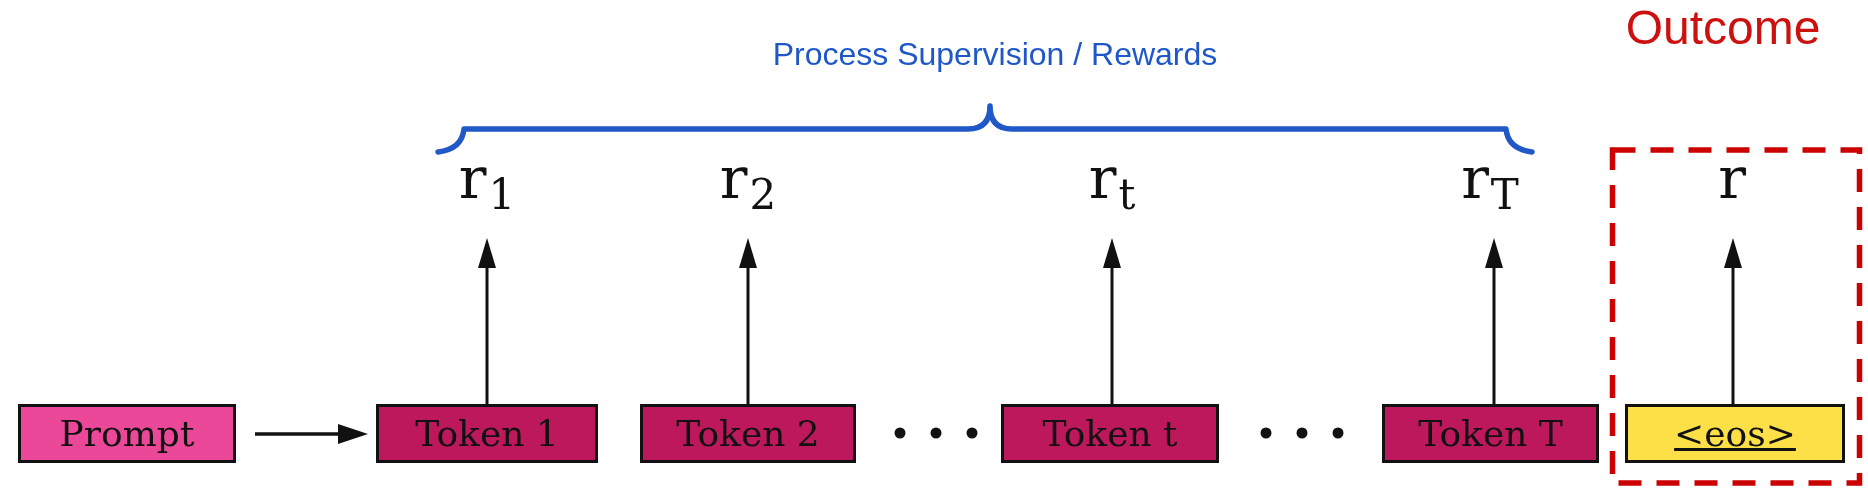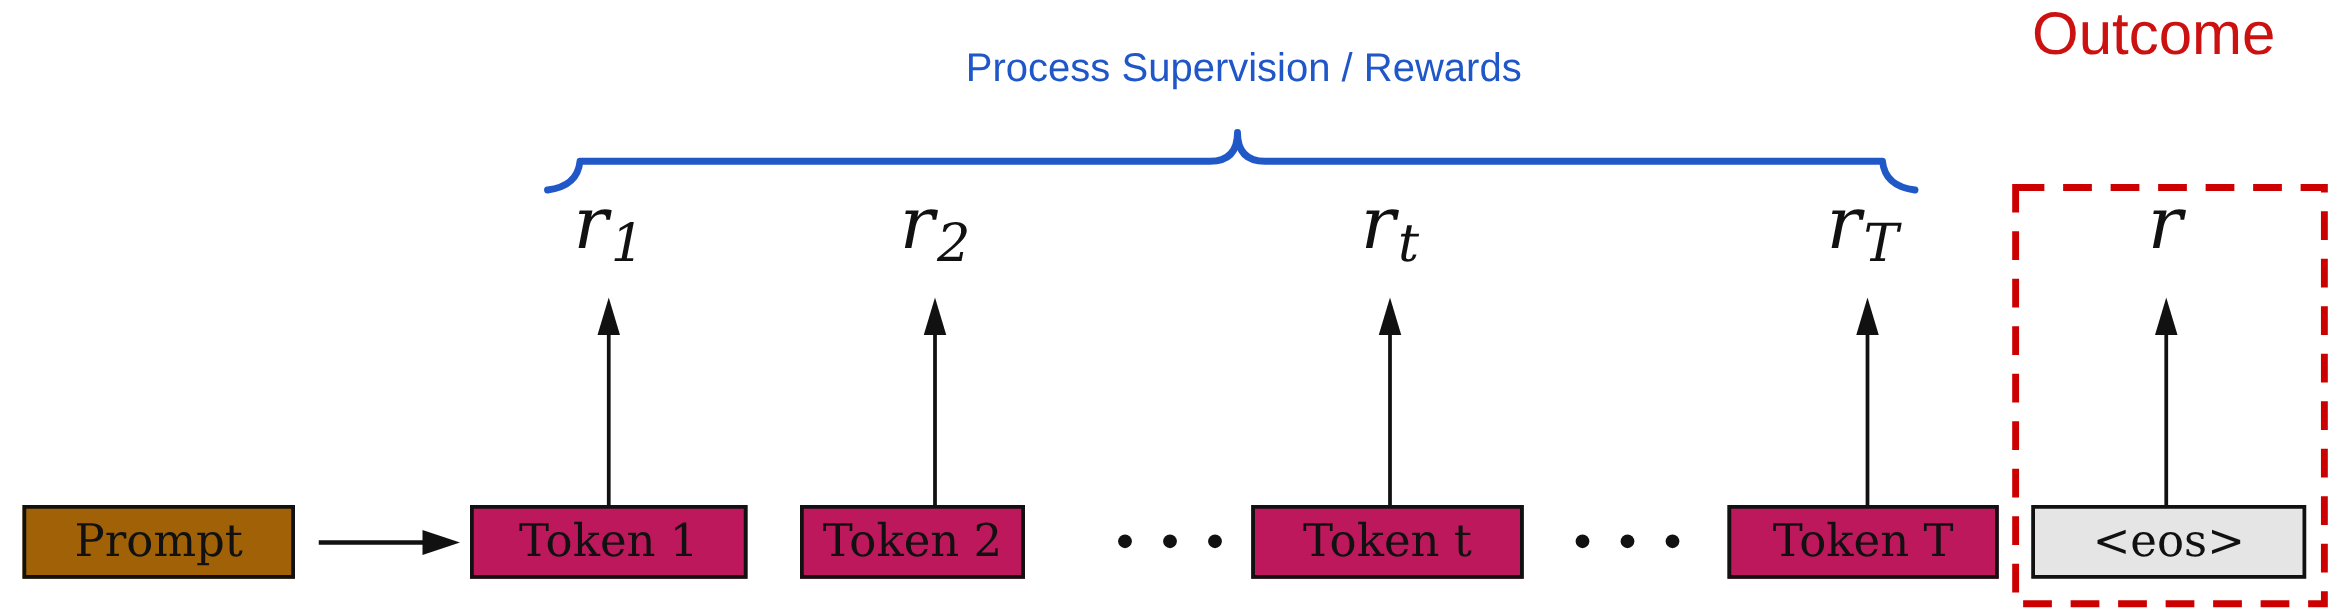--- a/index.html
+++ b/index.html
@@ -20,39 +20,39 @@
   }
   .outcome-title{
     position:absolute;left:1723px;top:0px;transform:translateX(-50%);
     font-size:48px;line-height:55px;color:#cc1111;text-align:left;
     white-space:nowrap;font-family:"Liberation Sans",sans-serif;
   }
 
   
   .rlabel{
     position:absolute;top:146px;transform:translateX(-50%);
-    font-family:"DejaVu Serif",serif;font-style:italic;
+    font-family:"DejaVu Serif",serif;
     font-size:58px;line-height:64px;color:#111111;white-space:nowrap;
   }
   .rlabel .sub{
     font-size:42px;position:relative;top:11px;margin-left:2px;
   }
 
   
   .box{
     position:absolute;top:404px;height:59px;box-sizing:border-box;
     border:3px solid #111111;display:flex;align-items:center;justify-content:center;
     font-family:"DejaVu Serif",serif;font-size:36px;color:#111111;
     background:#be185d;
   }
-  .box.green{background:#a16207;}
-  .box.pink{background:#e5e5e5;}
+  .box.green{background:#ec4899;}
+  .box.pink{background:#fde047;text-decoration:underline;}
   #box-prompt{left:18px;width:218px;}
   #box-token1{left:376px;width:222px;}
-  #box-token2{left:640px;width:180px;}
+  #box-token2{left:640px;width:216px;}
   #box-tokent{left:1001px;width:218px;}
   #box-tokenT{left:1382px;width:217px;}
   #box-eos{left:1625px;width:220px;}
 
   #r1{left:487px;} #r2{left:748px;} #rt{left:1112px;} #rT{left:1490px;} #rEos{left:1733px;}
 </style>
 </head>
 <body>
 
 <div class="canvas">

